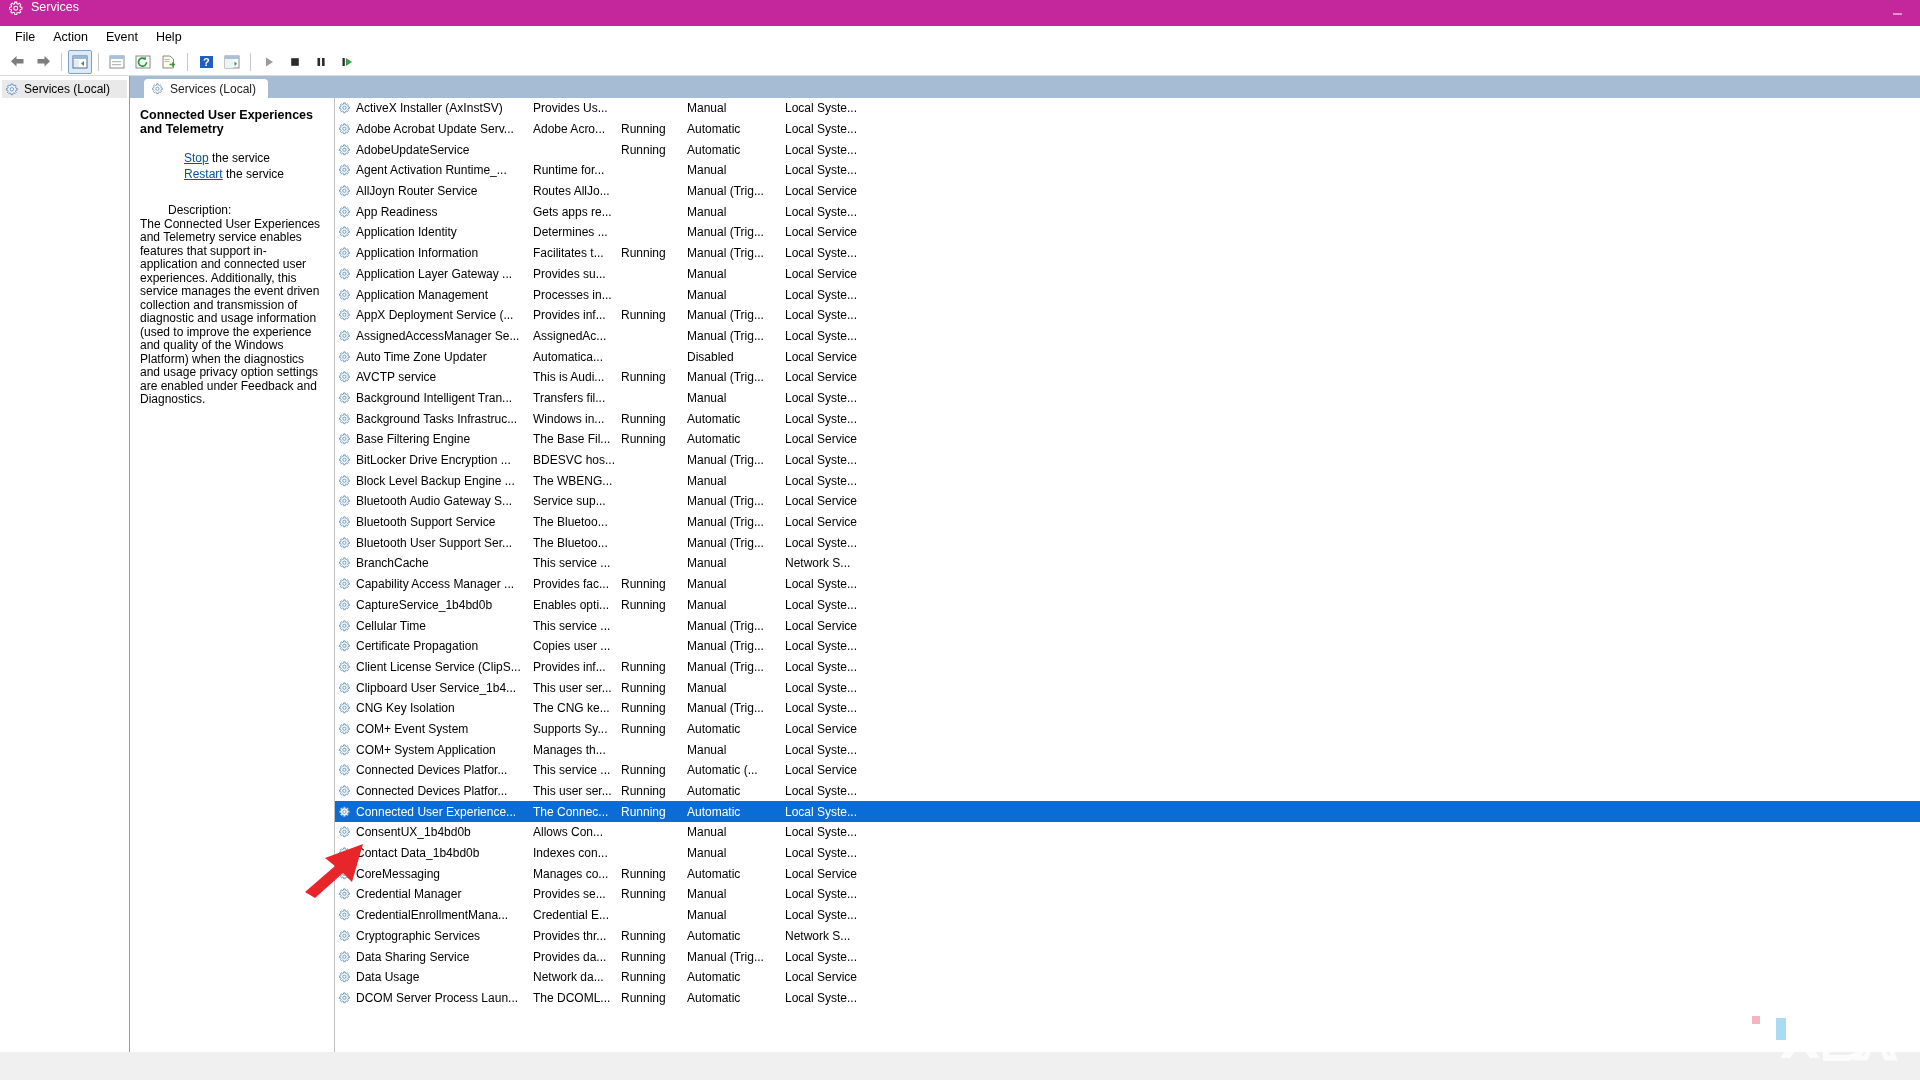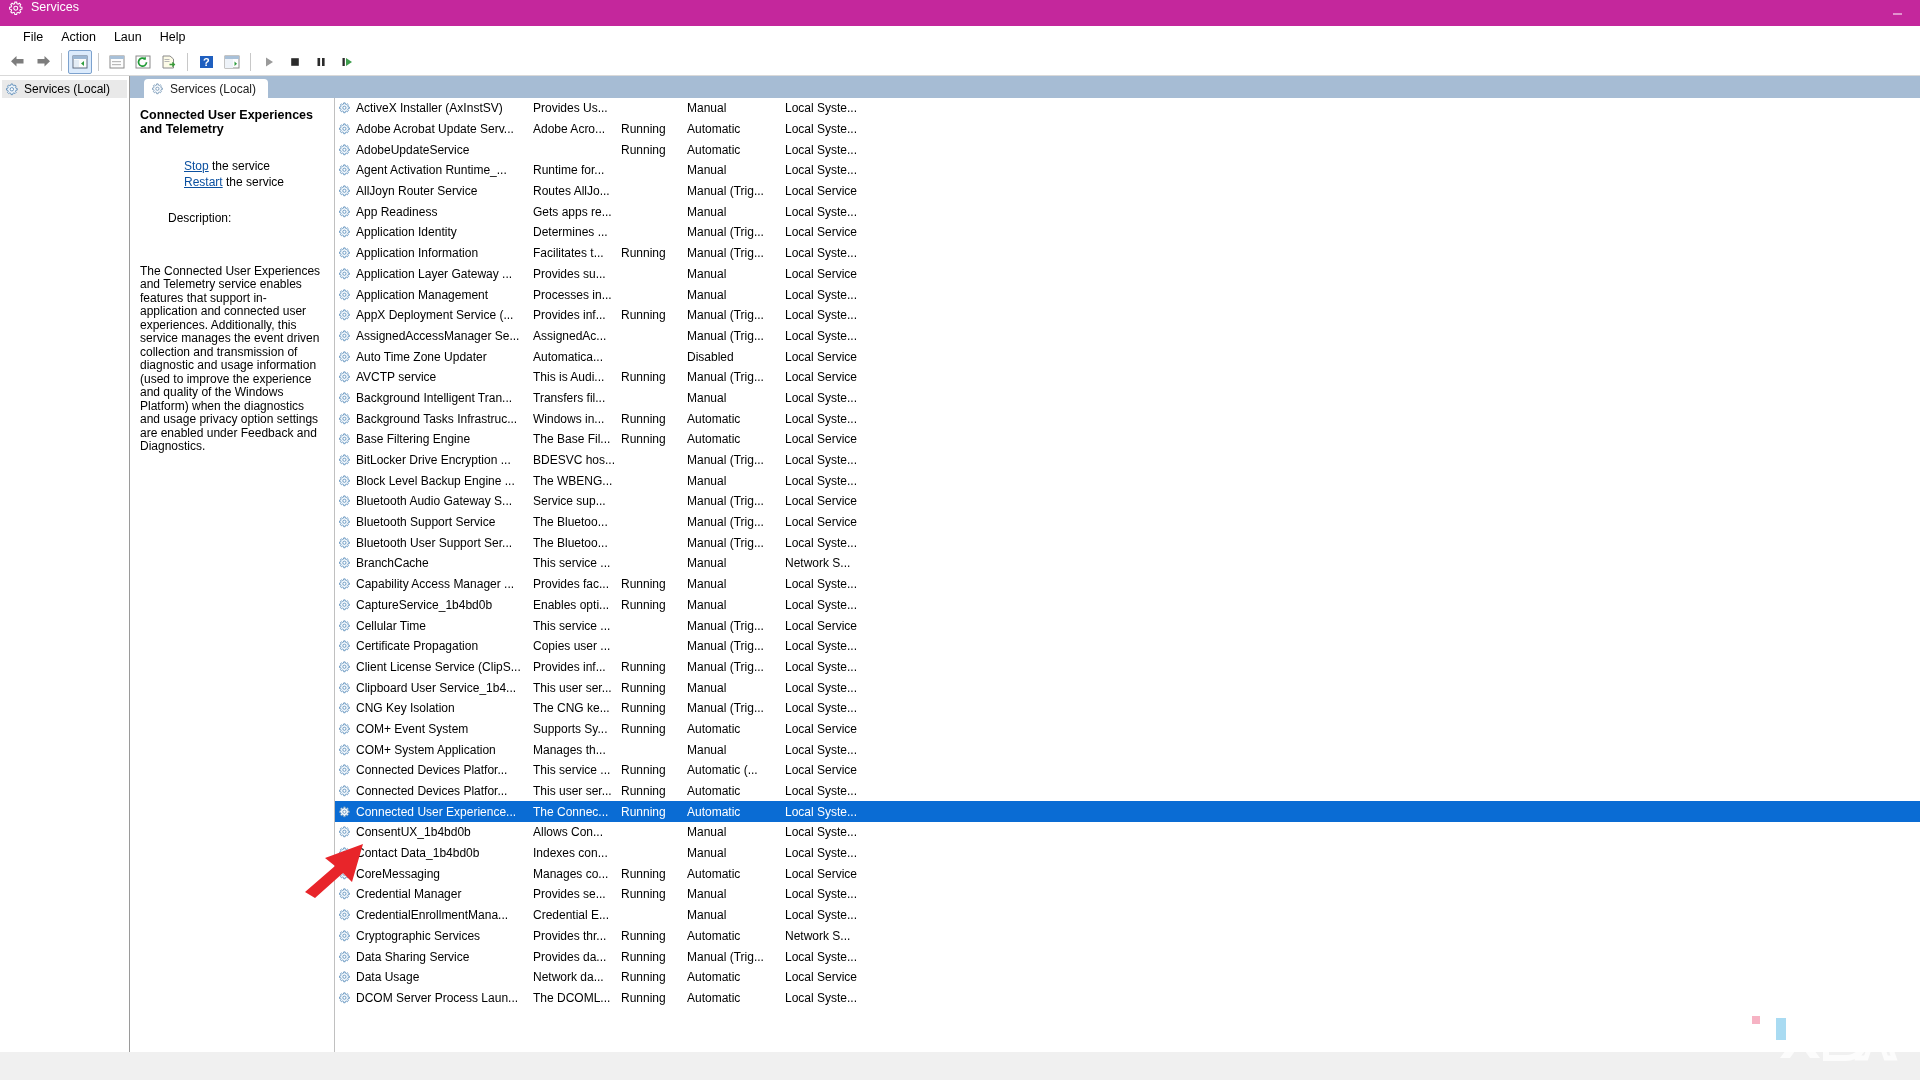--- a/index.html
+++ b/index.html
@@ -36,21 +36,21 @@
     display: flex; align-items: center; justify-content: center;
     color: #fff; font-size: 12px;
   }
 
   
   .menubar {
     height: 22px;
     background: #ffffff;
     display: flex;
     align-items: center;
-    padding-left: 14px;
+    padding-left: 6px;
     font-size: 12.5px;
     color: #000;
     border-bottom: 1px solid #ffffff;
   }
   .menubar .menu-item {
     padding: 2px 9px;
     line-height: 16px;
   }
 
   
@@ -149,36 +149,36 @@
     font-size: 12px;
     color: #000;
     background: #ffffff;
     line-height: 13.5px;
     border-right: 1px solid #c0c0c0;
   }
   .detail-title {
     font-weight: bold;
     font-size: 12.5px;
     line-height: 14px;
-    margin-bottom: 22px;
+    margin-bottom: 14px;
     white-space: pre-line;
   }
   .detail-action {
     font-size: 12px;
     line-height: 16px;
     color: #000;
   }
   .detail-action a {
     color: #0b50a0;
     text-decoration: underline;
     cursor: pointer;
     margin-left: 44px;
   }
   .detail-desc-label { margin-top: 22px; margin-left: 28px; }
-  .detail-desc-body { white-space: pre-line; margin-top: 39px; }
+  .detail-desc-body { white-space: pre-line; }
 
   
   .listpane {
     flex: 1;
     display: flex;
     flex-direction: column;
     background: #ffffff;
     overflow: hidden;
   }
   .list-header {
@@ -314,21 +314,21 @@
       <svg width="11" height="11" viewBox="0 0 11 11">
           <line x1="1" y1="6" x2="10" y2="6" stroke="#ffffff" stroke-width="1"></line>
         </svg>
     </div>
   </div>
 </div>
 
 <div class="menubar">
   <div class="menu-item">File</div>
   <div class="menu-item">Action</div>
-  <div class="menu-item">Laun</div>
+  <div class="menu-item">Event</div>
   <div class="menu-item">Help</div>
 </div>
 
 <div class="toolbar">
   <div class="tb-btn">
     <svg width="17" height="15" viewBox="0 0 17 15">
         <path d="M7.5 2 L2 7.3 L7.5 12.6 L7.5 9.6 L14.5 9.6 L14.5 5 L7.5 5 Z" fill="#7d7d7d"></path>
       </svg>
   </div>
   <div class="tb-btn">

